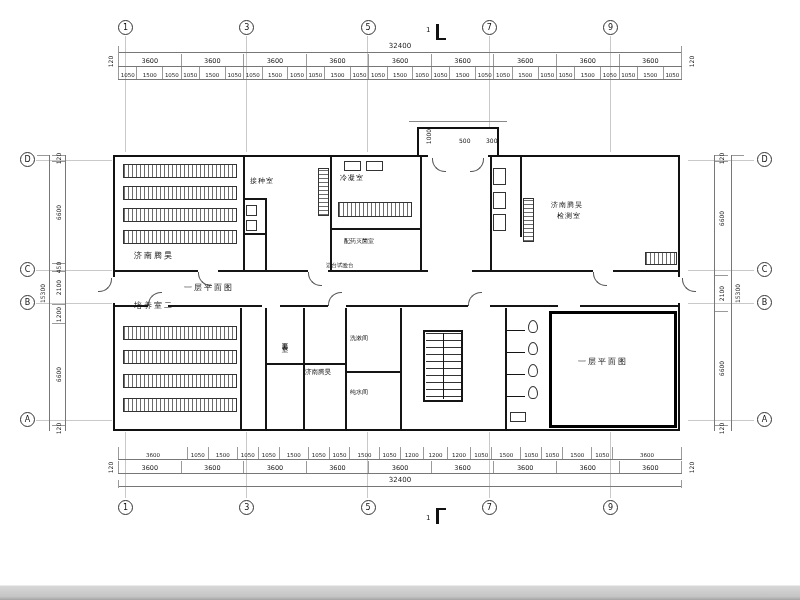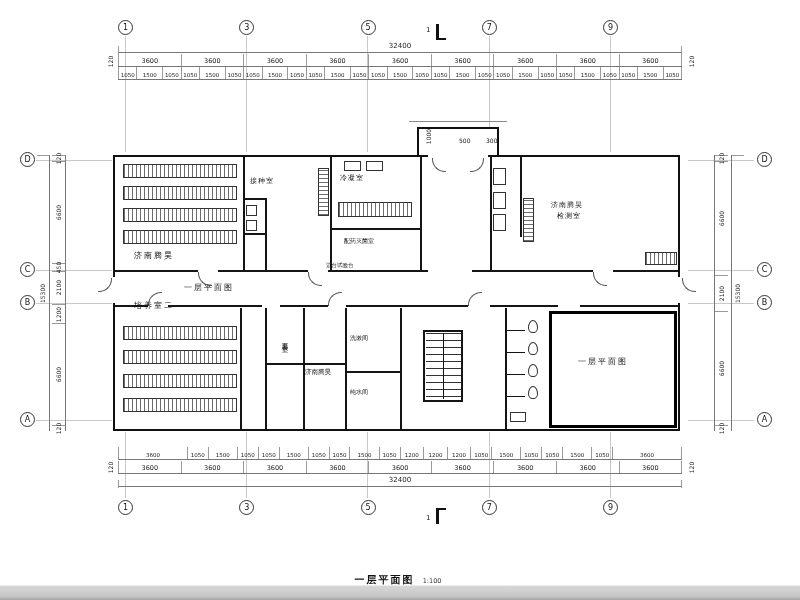--- a/index.html
+++ b/index.html
@@ -347,22 +347,16 @@
   <div class="lbl s7" style="left:557px;top:211px;">检测室</div>
   <div class="lbl" style="left:184px;top:282px;">一层平面图</div>
   <div class="lbl" style="left:134px;top:300px;">培养室二</div>
   <div class="vlbl" style="left:280px;top:338px;">更衣室</div>
   <div class="lbl s65" style="left:305px;top:368px;">济南腾昊</div>
   <div class="lbl s6" style="left:350px;top:334px;">洗漱间</div>
   <div class="lbl s6" style="left:350px;top:388px;">纯水间</div>
   <div class="lbl" style="left:578px;top:356px;">一层平面图</div>
 
 
-  <div class="abs" style="left:336px;top:568px;width:124px;text-align:center;">
-    <span style="font-size:10px;font-weight:bold;letter-spacing:2px;">一层平面图</span>
-    <span style="font-size:6.5px;color:#333;margin-left:3px;">1:100</span>
-    <div style="height:2px;background:#111;margin-top:1px;"></div>
-    <div style="height:1px;background:#111;margin-top:1px;"></div>
-  </div>
 
   <div style="position:absolute;left:0;top:585px;width:800px;height:15px;background:linear-gradient(#d8d8d8,#c4c4c4 70%,#9a9a9a);border-top:1px solid #ececec;"></div>
 
 </div>
 
 </body></html>

